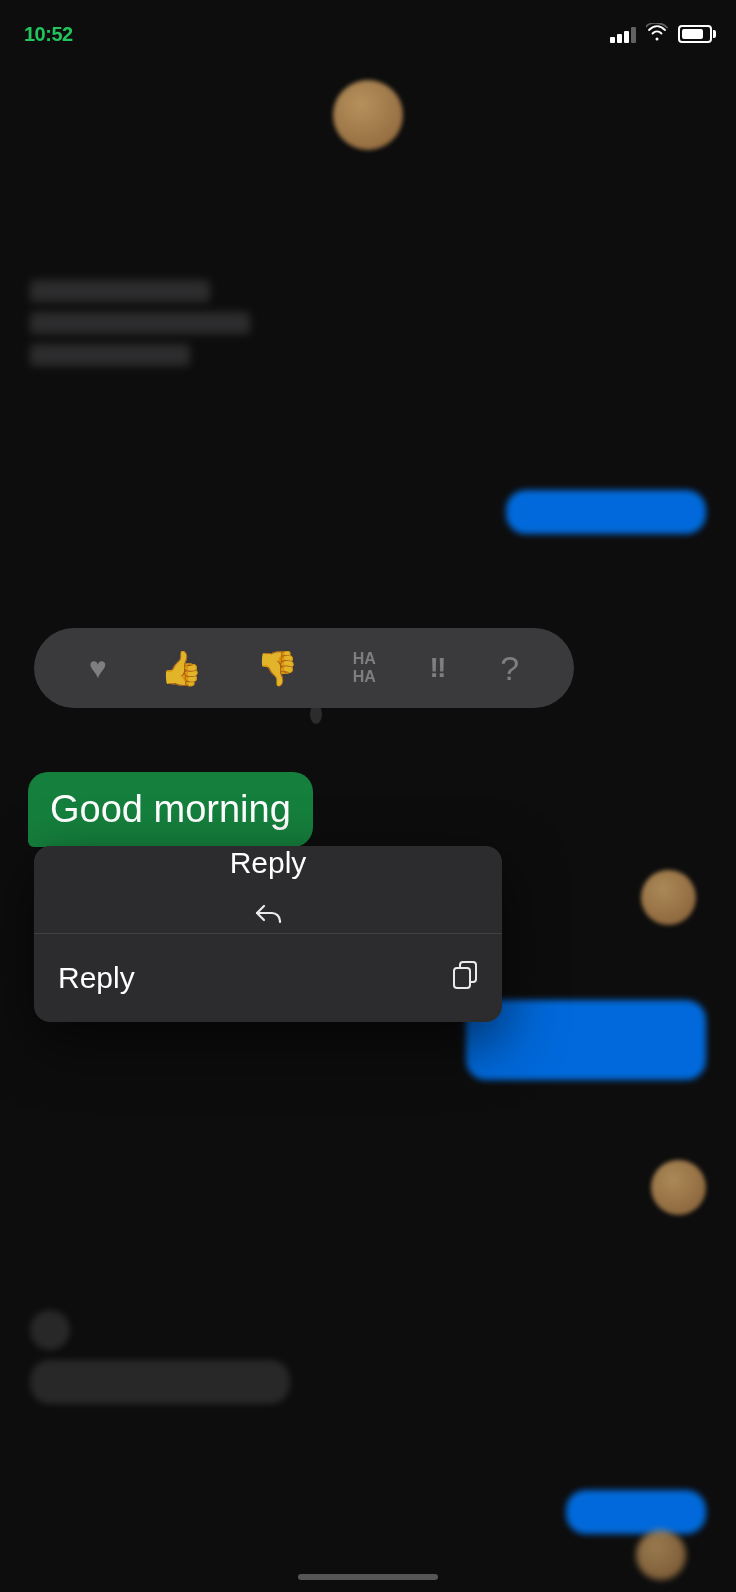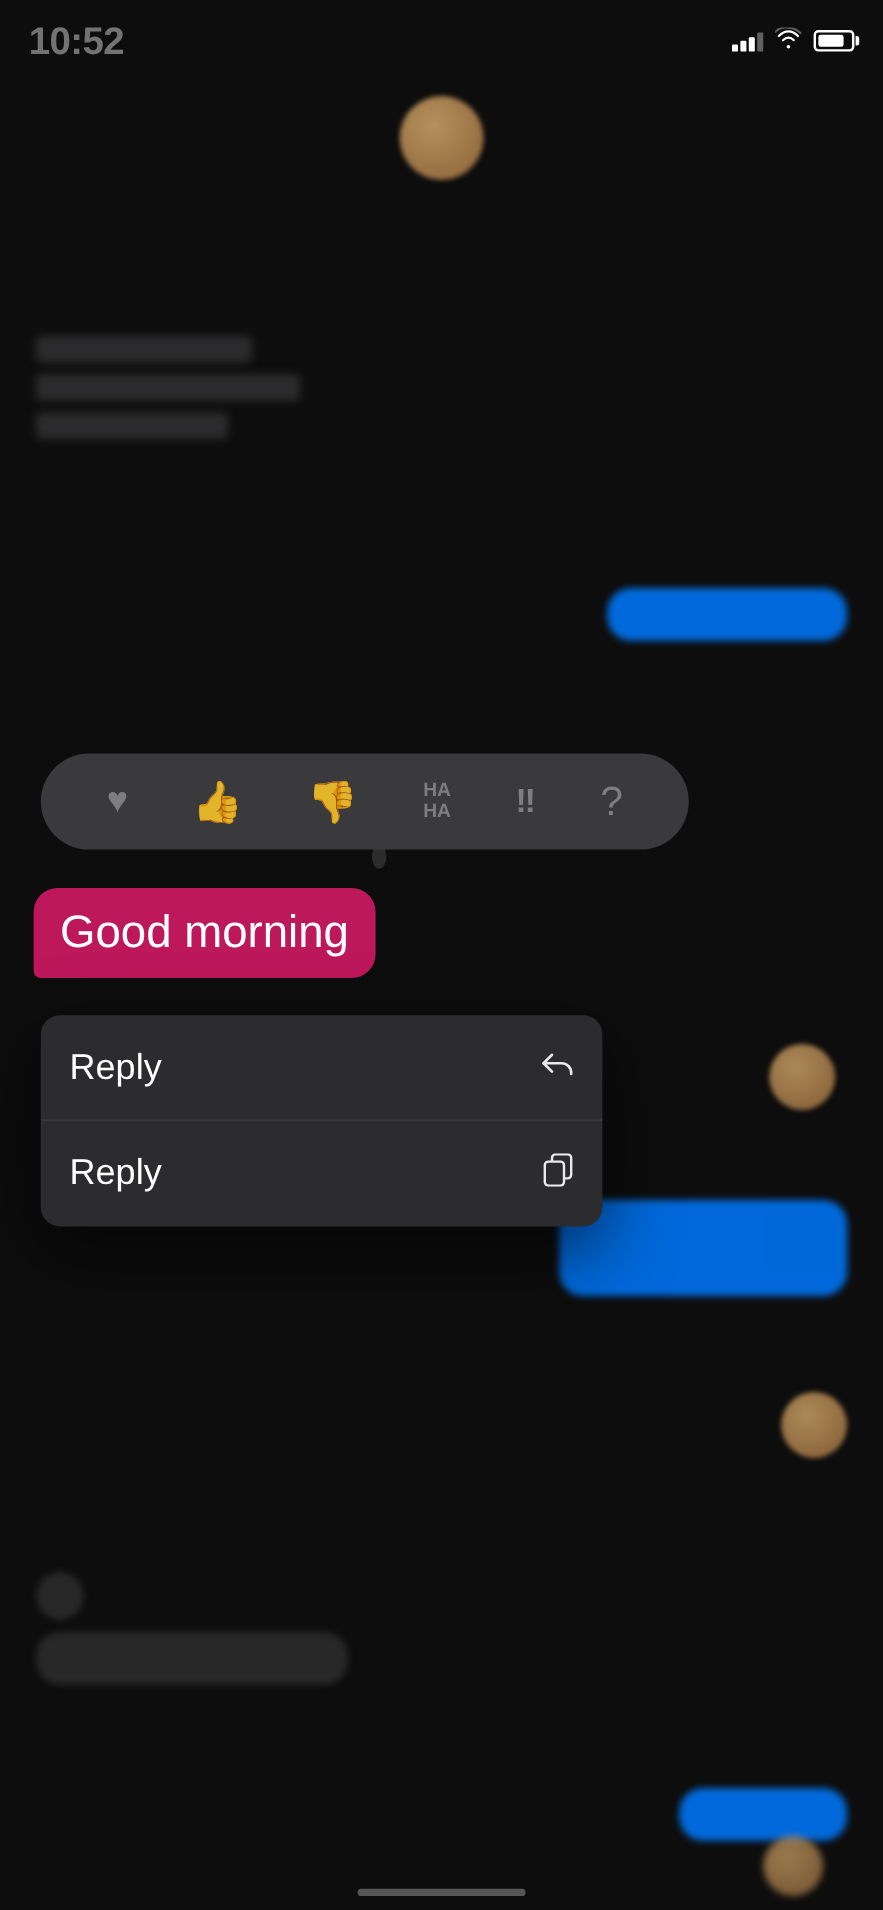--- a/index.html
+++ b/index.html
@@ -22,23 +22,23 @@
       right: 0;
       height: 54px;
       display: flex;
       align-items: center;
       justify-content: space-between;
       padding: 14px 24px 0;
       z-index: 100;
     }
 
     .status-time {
-      font-size: 32px;
+      font-size: 20px;
       font-weight: 600;
-      color: #737373;
+      color: #22c55e;
       letter-spacing: -0.5px;
     }
 
     .status-icons {
       display: flex;
       align-items: center;
       gap: 10px;
     }
 
     .signal-bars {
@@ -304,23 +304,23 @@
 
     .reaction-emoji.question {
       color: #8a8a8e;
       font-size: 34px;
       font-weight: 300;
     }
 
     
     .message-bubble {
       position: absolute;
-      top: 740px;
+      top: 772px;
       left: 28px;
-      background: #be185d;
+      background: #15803d;
       border-radius: 20px 20px 20px 6px;
       padding: 16px 22px;
       z-index: 10;
     }
 
     .message-bubble-text {
       font-size: 38px;
       color: #ffffff;
       font-weight: 400;
       white-space: nowrap;
@@ -356,20 +356,21 @@
       display: flex;
       align-items: center;
       justify-content: space-between;
       padding: 0 24px;
       height: 88px;
       cursor: pointer;
     }
 
     .context-menu-item:not(:last-child) {
       border-bottom: 1px solid rgba(255,255,255,0.1);
+      flex-direction: column;
     }
 
     .context-menu-label {
       font-size: 30px;
       color: #ffffff;
       font-weight: 400;
     }
 
     .context-menu-icon {
       font-size: 26px;

